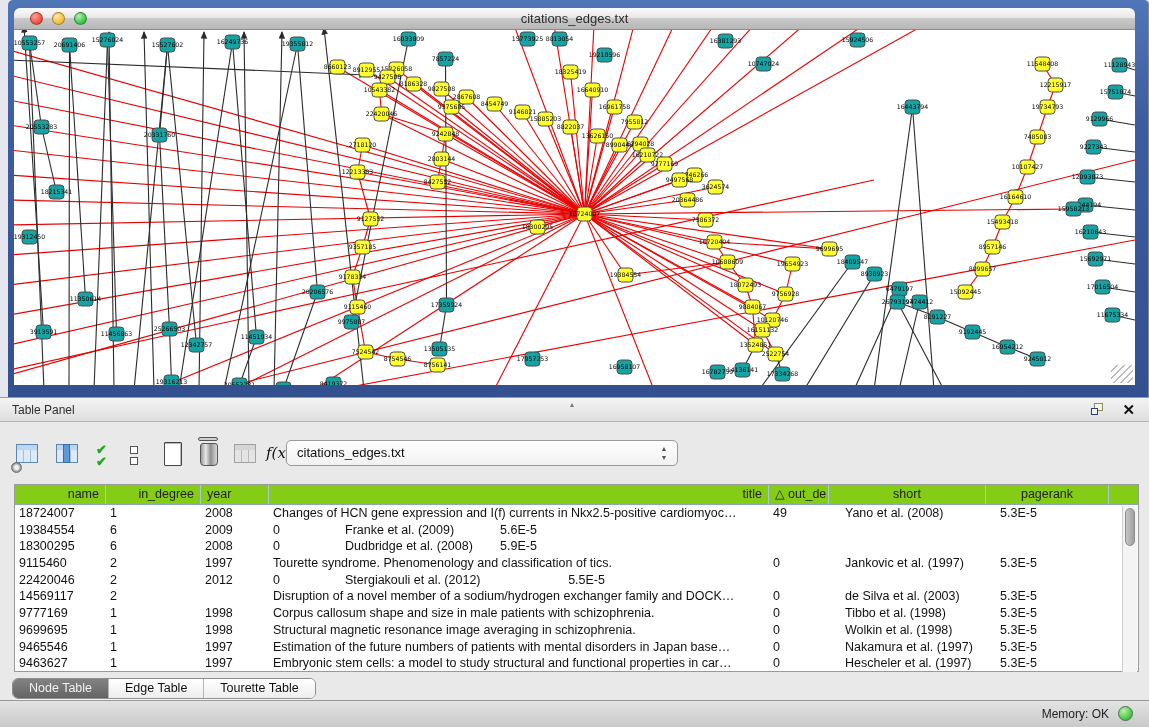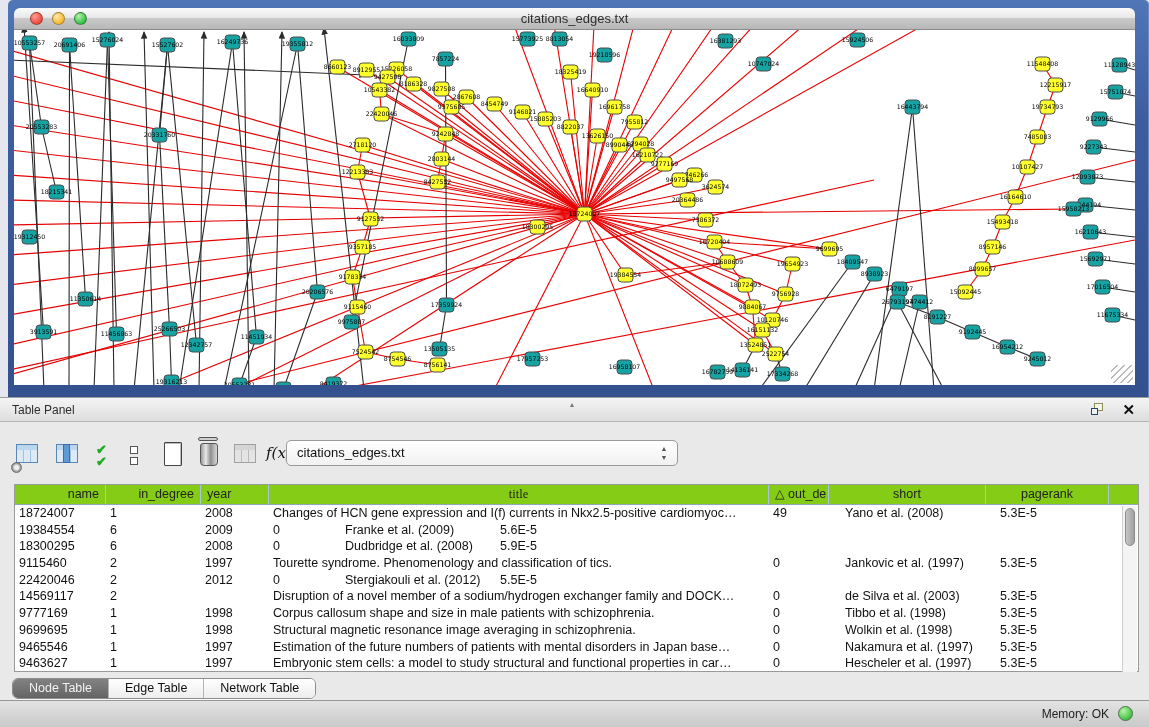--- a/index.html
+++ b/index.html
@@ -572,21 +572,21 @@
       <span>citations_edges.txt</span>
       <span class="spinner">▲<br>▼</span>
     </div>
   </div>
 
   <div class="tbl">
     <div class="tbl-head" id="tbl-head">
         <div class="th" style="width: 91px; text-align: right;">name</div>
         <div class="th" style="width: 95px; text-align: right;">in_degree</div>
         <div class="th" style="width: 68px; text-align: left;">year</div>
-        <div class="th" style="width: 500px; text-align: center; font-family: Liberation Serif, serif;">title</div>
+        <div class="th" style="width: 500px; text-align: right;">title</div>
         <div class="th" style="width: 60px; text-align: left;">△ out_de…</div>
         <div class="th" style="width: 157px; text-align: center;">short</div>
         <div class="th" style="width: 123px; text-align: center;">pagerank</div>
       </div>
     <div class="tbl-body" id="tbl-body">
         <div class="tr">
           <div class="td" style="width: 91px;">18724007</div>
           <div class="td" style="width: 95px;">1</div>
           <div class="td" style="width: 68px;">2008</div>
           <div class="td" style="width: 500px;">Changes of HCN gene expression and I(f) currents in Nkx2.5-positive cardiomyoc…</div>
@@ -618,21 +618,21 @@
           <div class="td" style="width: 60px;">0</div>
           <div class="td" style="width: 157px; padding-left: 16px;">Jankovic et al. (1997)</div>
           <div class="td" style="width: 123px; padding-left: 14px;">5.3E-5</div>
         </div>
         <div class="tr">
           <div class="td" style="width: 91px;">22420046</div>
           <div class="td" style="width: 95px;">2</div>
           <div class="td" style="width: 68px;">2012</div>
           <div class="td" style="width: 60px;">0</div>
           <div class="td" style="width: 157px; padding-left: 16px;">Stergiakouli et al. (2012)</div>
-          <div class="td" style="width: 123px; padding-left: 14px;">5.5E-5</div>
+          <div class="td" style="width: 123px; padding-left: 14px; text-align: right;">5.5E-5</div>
         </div>
         <div class="tr">
           <div class="td" style="width: 91px;">14569117</div>
           <div class="td" style="width: 95px;">2</div>
           <div class="td" style="width: 68px; margin-top: 16px;">2003</div>
           <div class="td" style="width: 500px;">Disruption of a novel member of a sodium/hydrogen exchanger family and DOCK…</div>
           <div class="td" style="width: 60px;">0</div>
           <div class="td" style="width: 157px; padding-left: 16px;">de Silva et al. (2003)</div>
           <div class="td" style="width: 123px; padding-left: 14px;">5.3E-5</div>
         </div>
@@ -675,21 +675,21 @@
       </div>
     <div class="vscroll">
       <div class="vthumb"></div>
     </div>
   </div>
 
   <div class="tabbar">
     <div class="seg" id="tab-seg">
         <div class="tab sel">Node Table</div>
         <div class="tab">Edge Table</div>
-        <div class="tab">Network Table</div>
+        <div class="tab">Tourette Table</div>
       </div>
   </div>
 </div>
 
 <div class="statusbar">
   <span class="mem-label">Memory: OK</span>
   <span class="mem-dot"></span>
 </div>
 
 </body></html>

